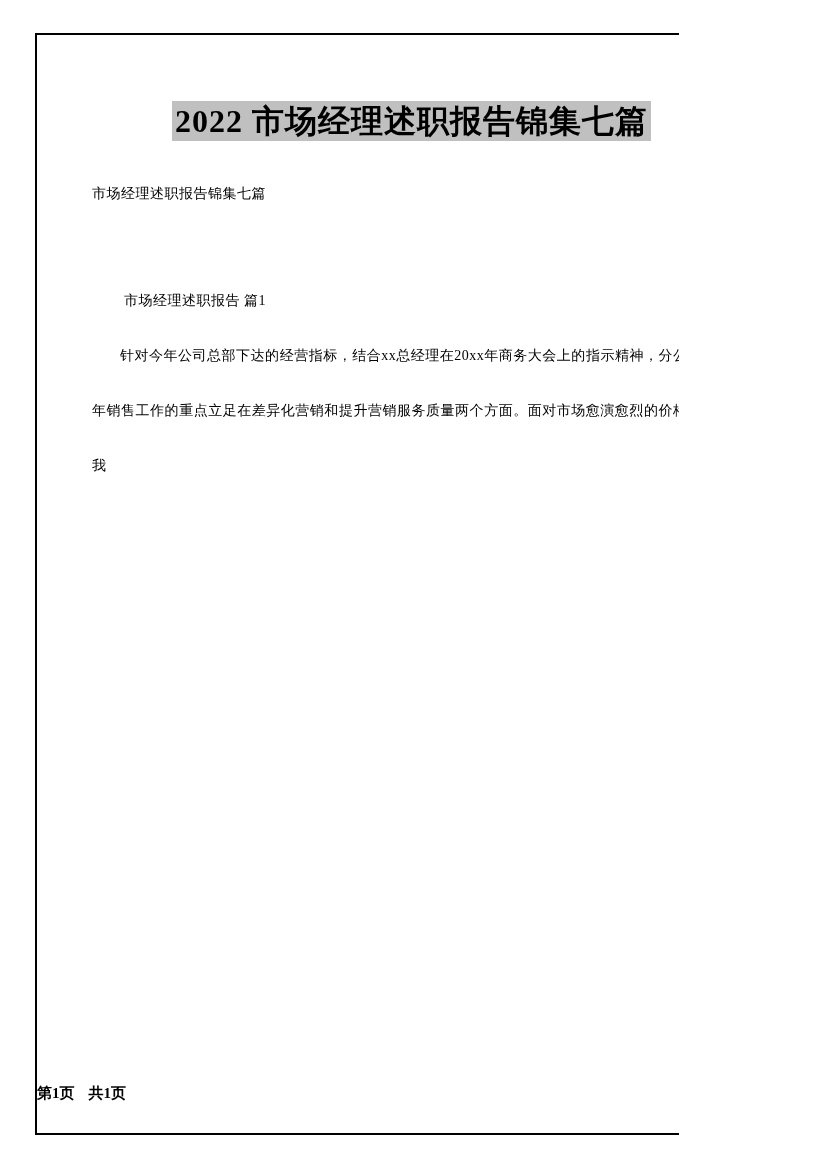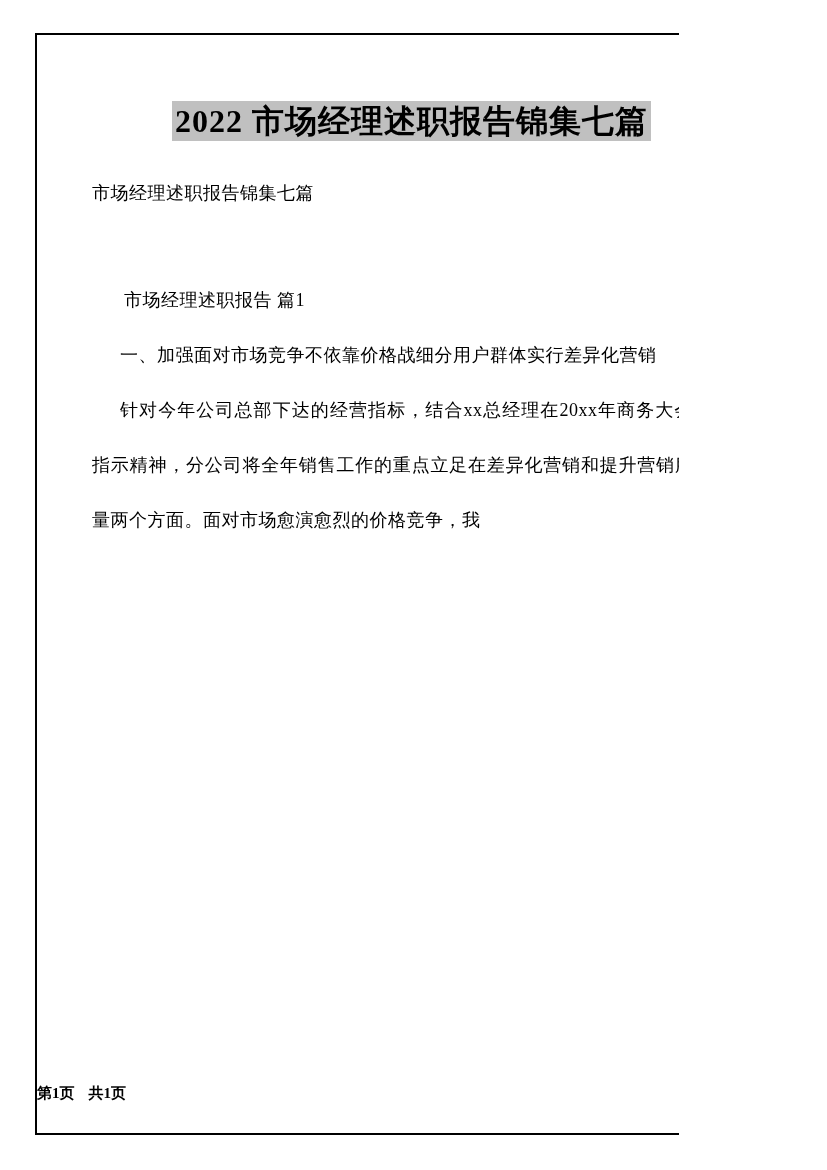--- a/index.html
+++ b/index.html
@@ -37,21 +37,21 @@
     font-weight: bold;
     line-height: 43px;
     letter-spacing: 1px;
     white-space: nowrap;
   }
   .doc-title .hl {
     background: #c0c0c0;
     padding: 2px 3px;
   }
   .block {
-    font-size: 18px;
+    font-size: 14px;
     line-height: 55px;
     text-align: justify;
     letter-spacing: 0.5px;
   }
   .label-line {
     text-align: left;
     text-indent: 0;
   }
   .intro-label { margin-top: 23px; }
   .section-label { margin-top: 52px; margin-left: 32px; }
@@ -78,21 +78,20 @@
     <div class="content">
 
       <h1 class="doc-title"><span class="hl">2022 市场经理述职报告锦集七篇</span></h1>
 
       <p class="block label-line intro-label">市场经理述职报告锦集七篇</p>
 
 
       <p class="block label-line section-label">市场经理述职报告 篇1</p>
 
 
-      <p class="block heading">一、加强面对市场竞争不依靠价格战细分用户群体实行差异化营销</p>
 
       <p class="block para">针对今年公司总部下达的经营指标，结合xx总经理在20xx年商务大会上的指示精神，分公司将全年销售工作的重点立足在差异化营销和提升营销服务质量两个方面。面对市场愈演愈烈的价格竞争，我</p>
 
     </div>
 
     <div class="footer"><span>第1页</span><span class="sep"></span><span>共1页</span></div>
   </div>
 </div>
 
 </body></html>

